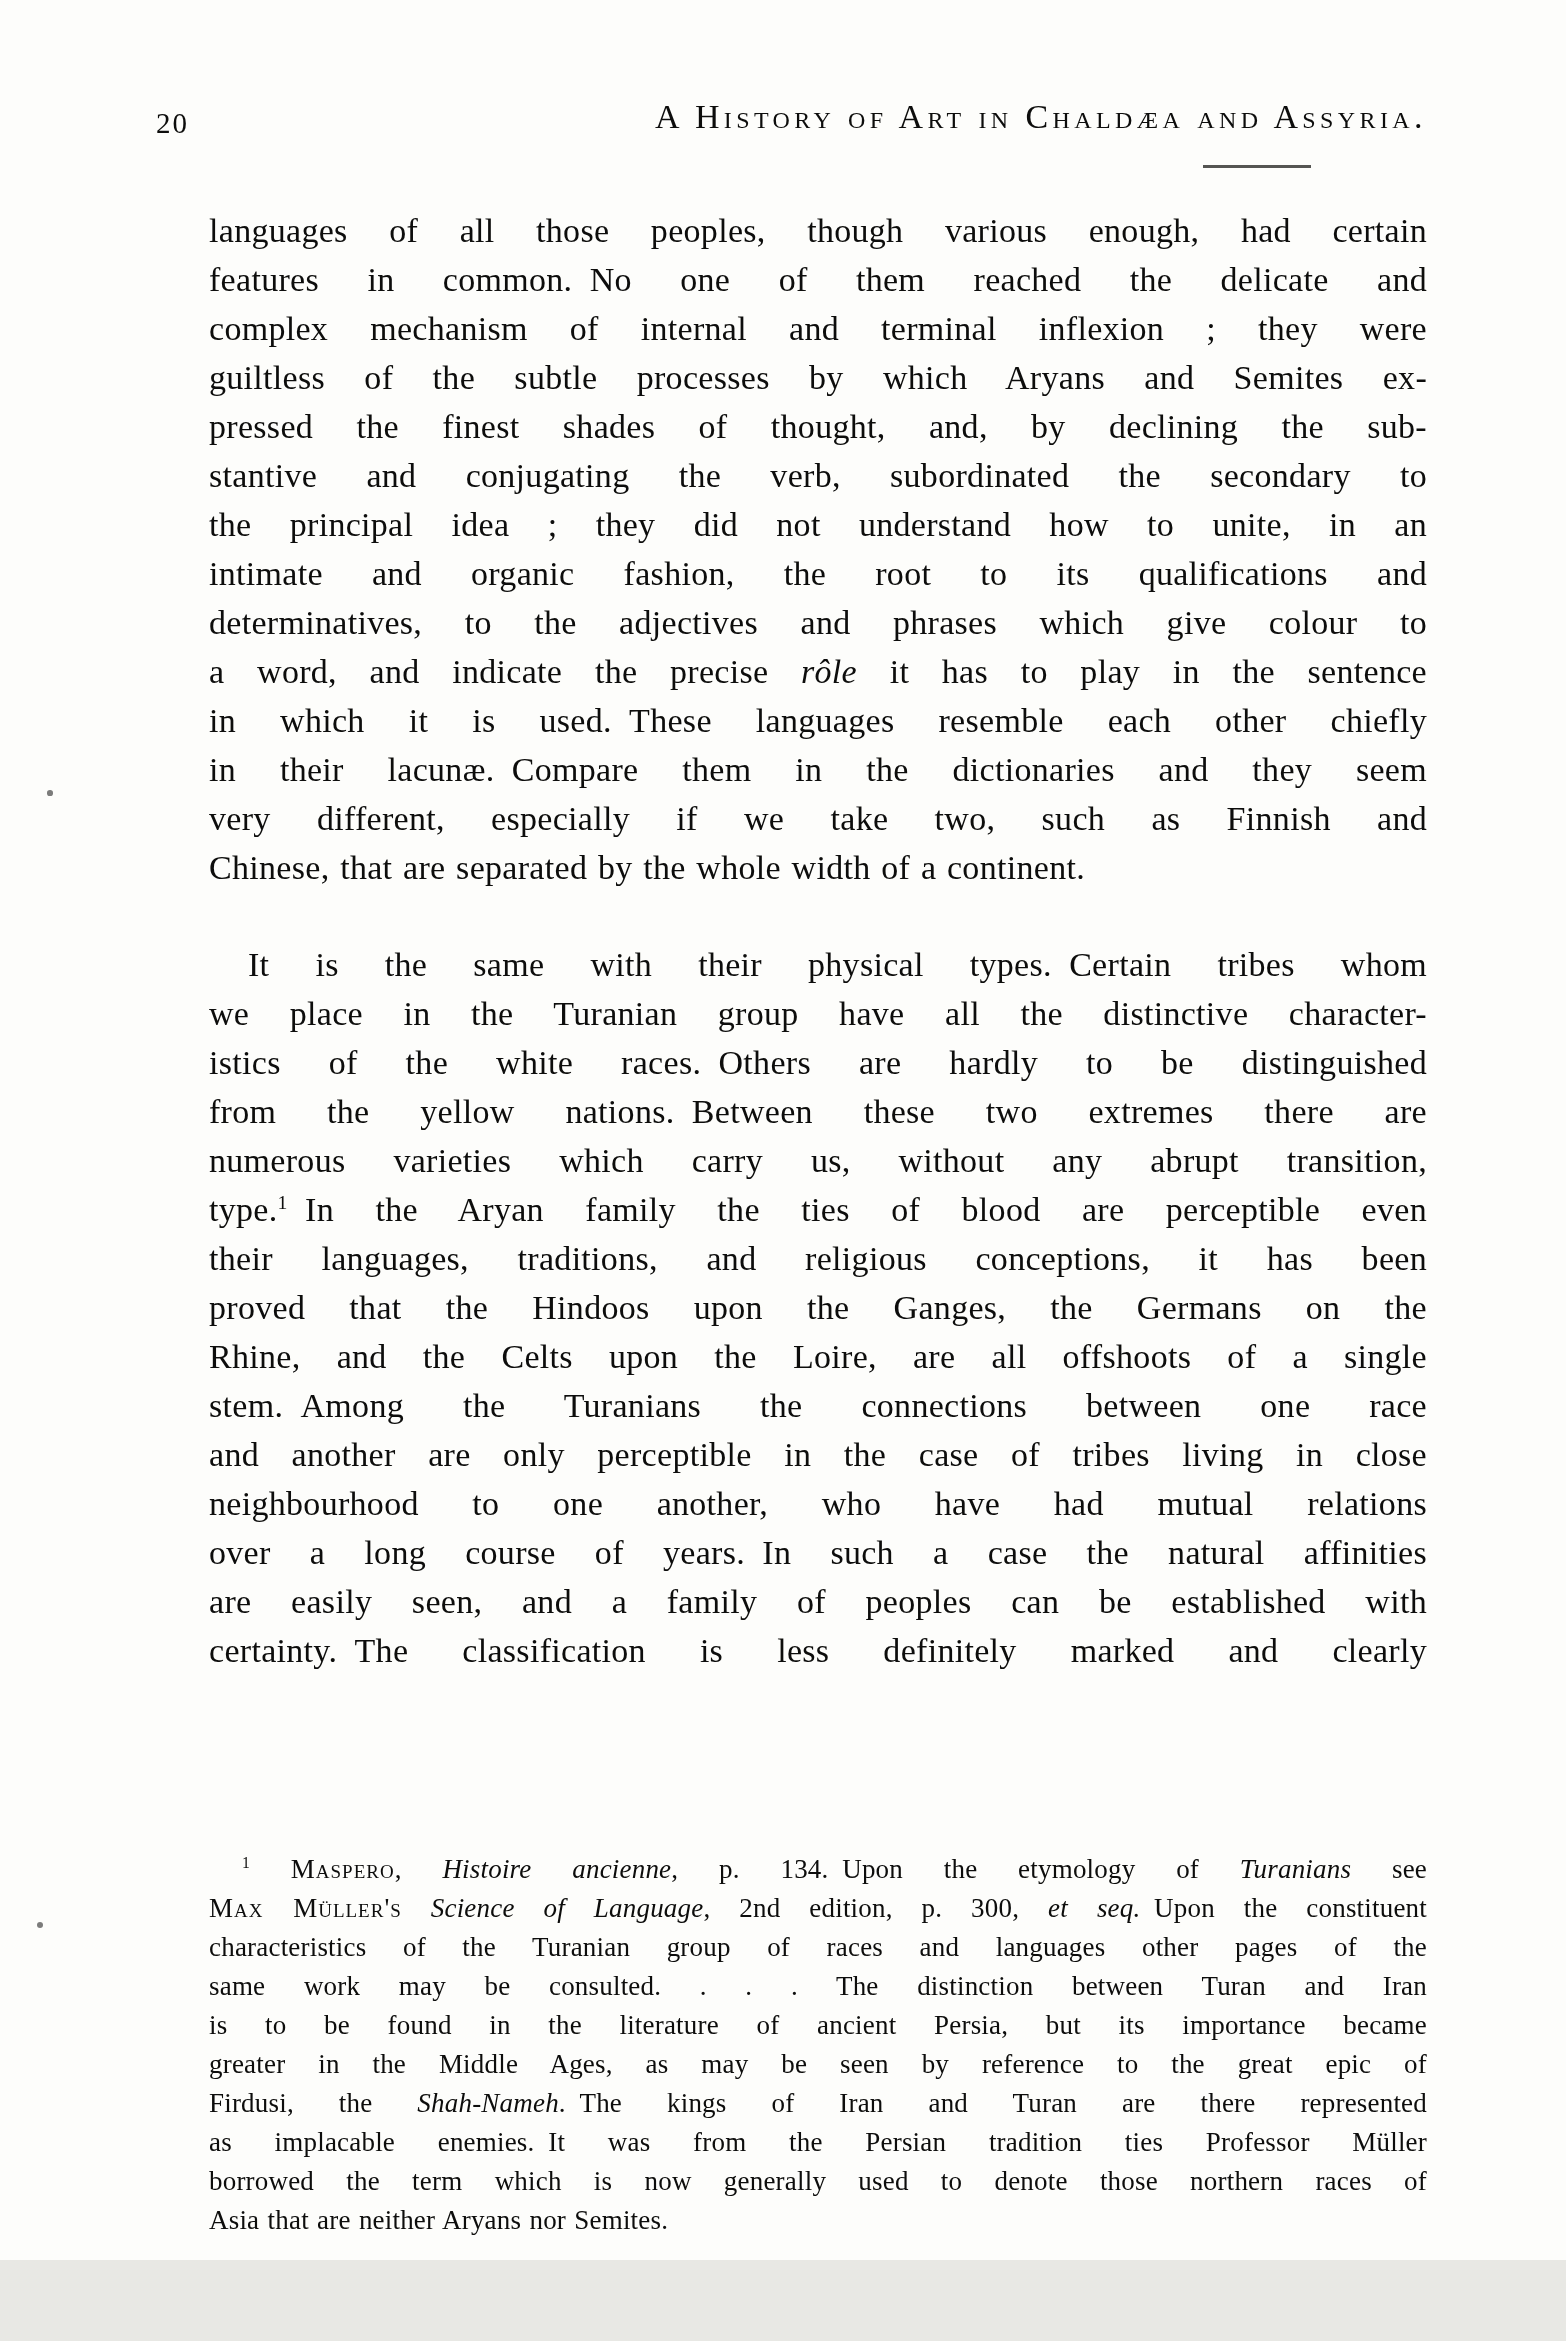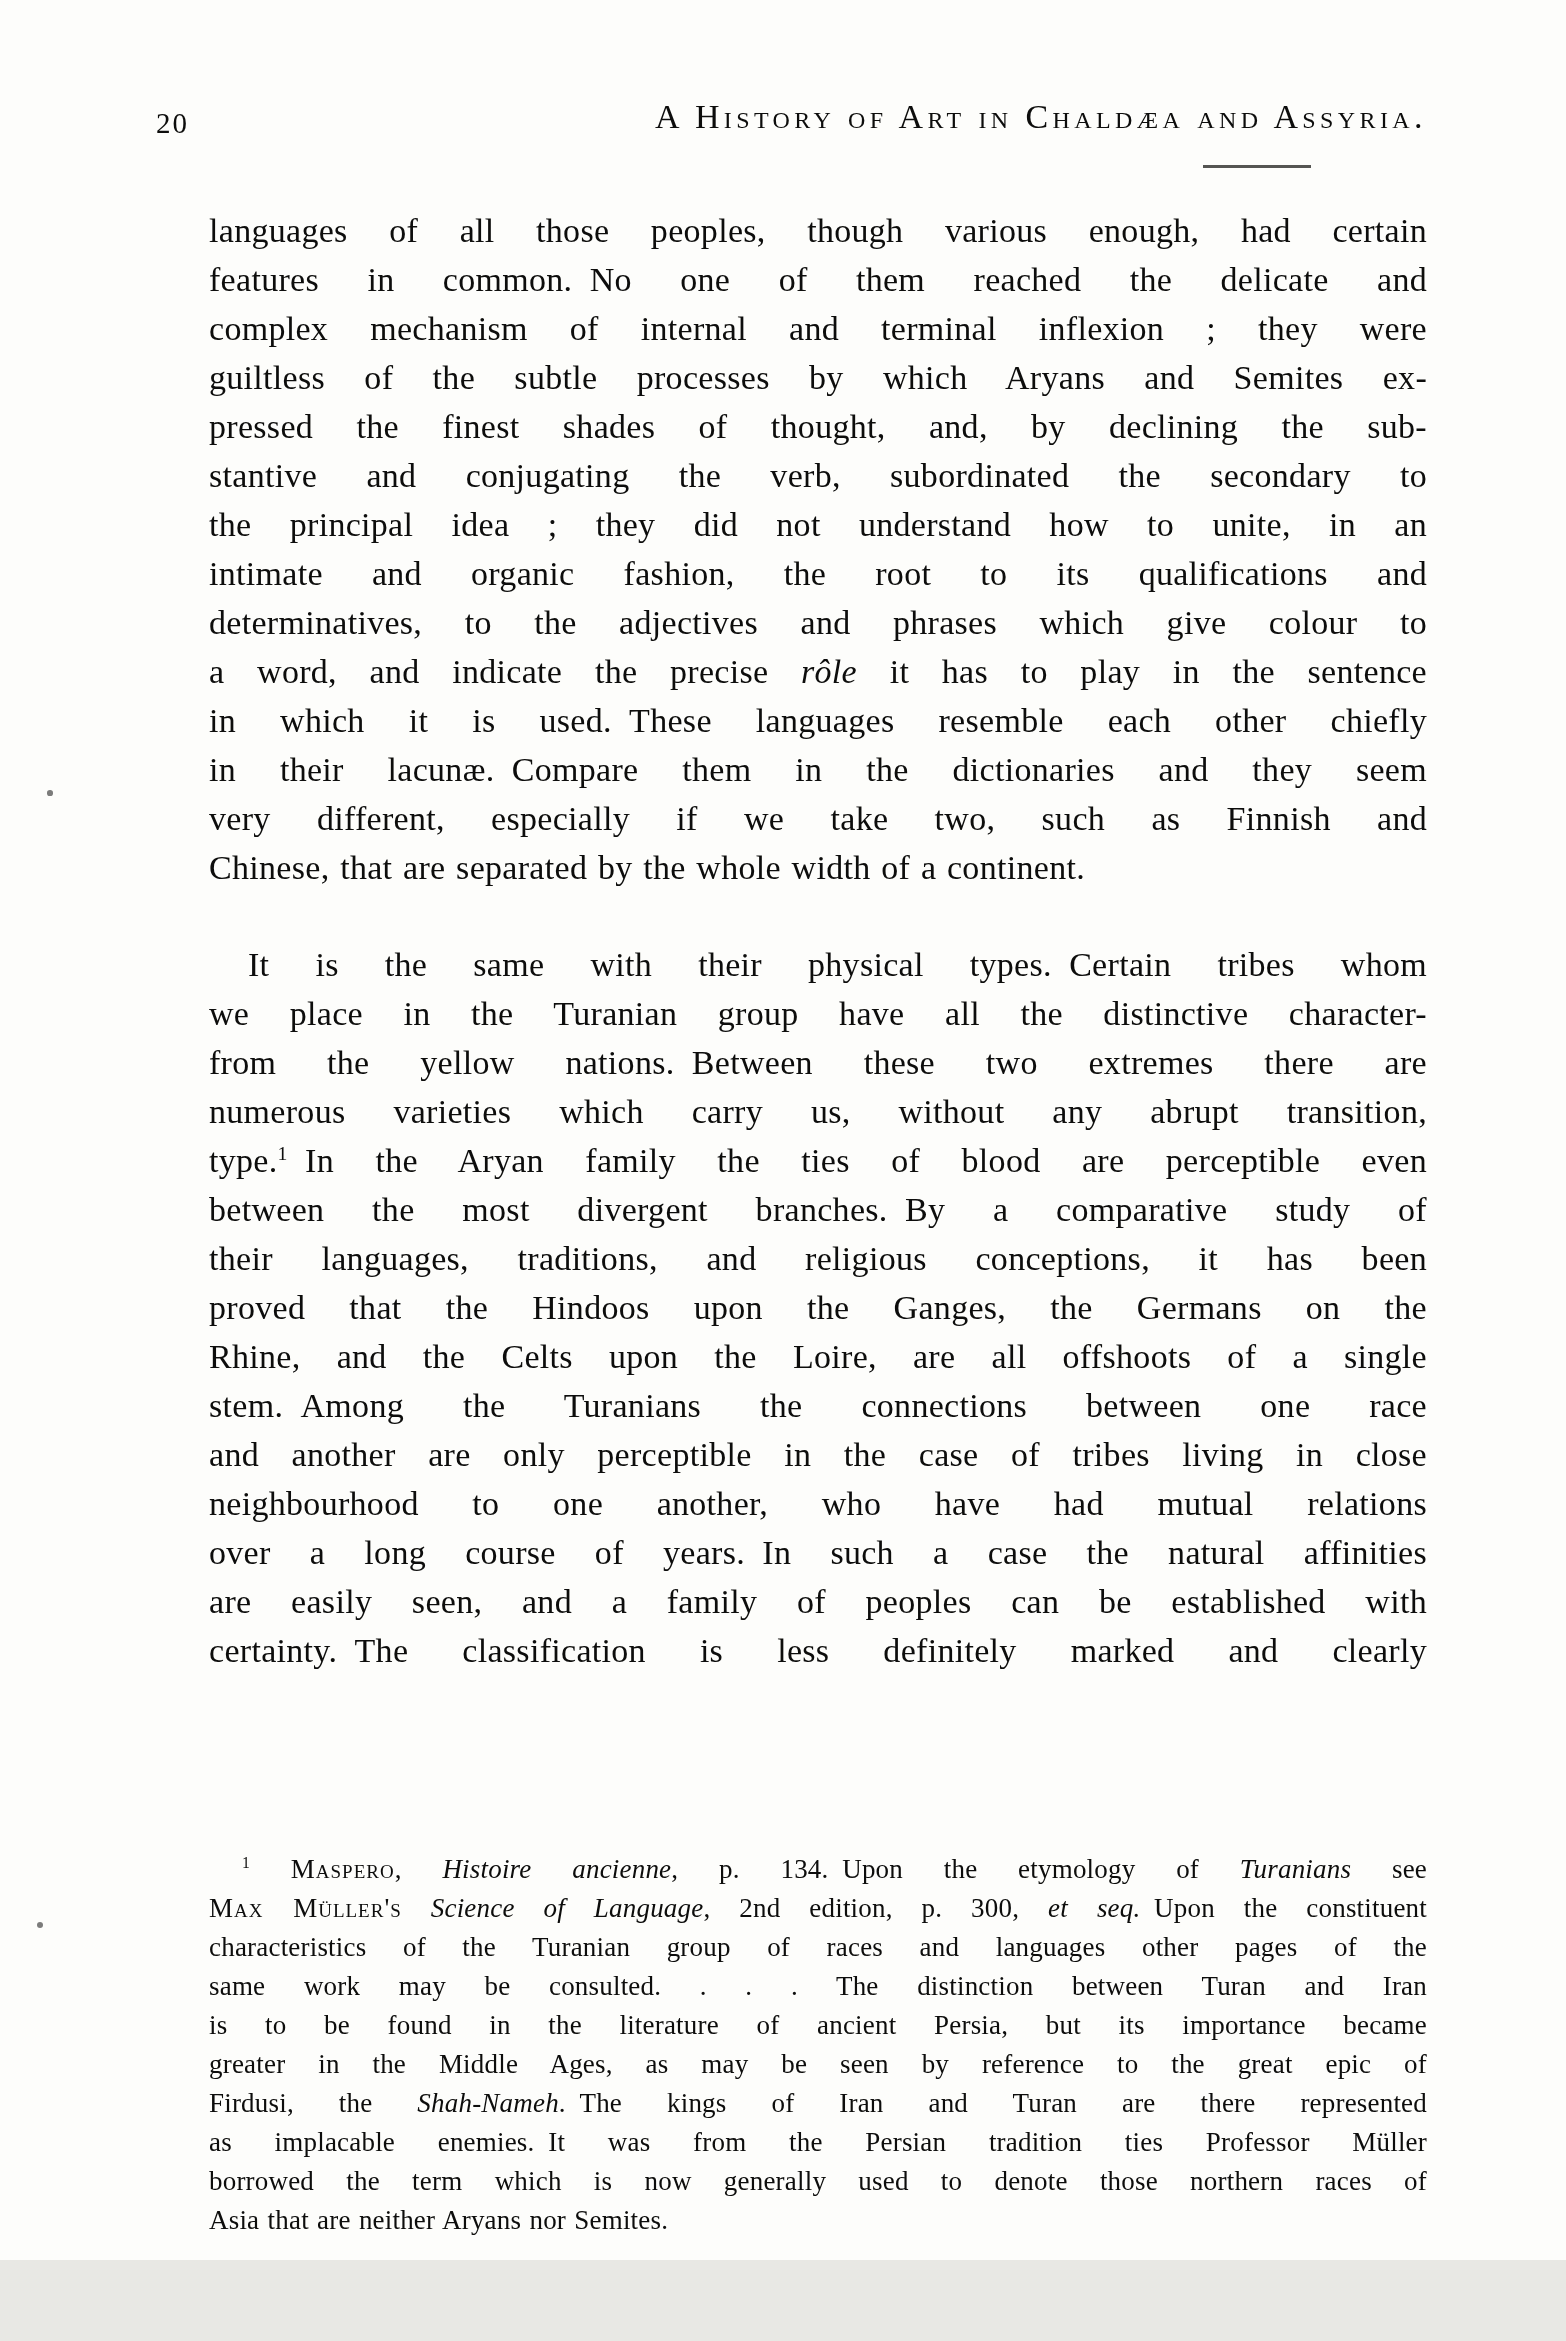--- a/index.html
+++ b/index.html
@@ -77,24 +77,24 @@
       <div class="line"><span>the principal idea ; they did not understand how to unite, in an</span></div>
       <div class="line"><span>intimate and organic fashion, the root to its qualifications and</span></div>
       <div class="line"><span>determinatives, to the adjectives and phrases which give colour to</span></div>
       <div class="line"><span>a word, and indicate the precise </span><span class="i">rôle</span><span> it has to play in the sentence</span></div>
       <div class="line"><span>in which it is used. These languages resemble each other chiefly</span></div>
       <div class="line"><span>in their lacunæ. Compare them in the dictionaries and they seem</span></div>
       <div class="line"><span>very different, especially if we take two, such as Finnish and</span></div>
       <div class="line nojust"><span>Chinese, that are separated by the whole width of a continent.</span></div>
       <div class="line ind"><span>It is the same with their physical types. Certain tribes whom</span></div>
       <div class="line"><span>we place in the Turanian group have all the distinctive character-</span></div>
+      <div class="line"><span>istics of the white races. Others are hardly to be distinguished</span></div>
       <div class="line"><span>from the yellow nations. Between these two extremes there are</span></div>
       <div class="line"><span>numerous varieties which carry us, without any abrupt transition,</span></div>
       <div class="line"><span>type.</span><span class="sup">1</span><span> In the Aryan family the ties of blood are perceptible even</span></div>
-      <div class="line"><span>between the most divergent branches. By a comparative study of</span></div>
       <div class="line"><span>their languages, traditions, and religious conceptions, it has been</span></div>
       <div class="line"><span>proved that the Hindoos upon the Ganges, the Germans on the</span></div>
       <div class="line"><span>Rhine, and the Celts upon the Loire, are all offshoots of a single</span></div>
       <div class="line"><span>stem. Among the Turanians the connections between one race</span></div>
       <div class="line"><span>and another are only perceptible in the case of tribes living in close</span></div>
       <div class="line"><span>neighbourhood to one another, who have had mutual relations</span></div>
       <div class="line"><span>over a long course of years. In such a case the natural affinities</span></div>
       <div class="line"><span>are easily seen, and a family of peoples can be established with</span></div>
       <div class="line"><span>certainty. The classification is less definitely marked and clearly</span></div>
     </div>

